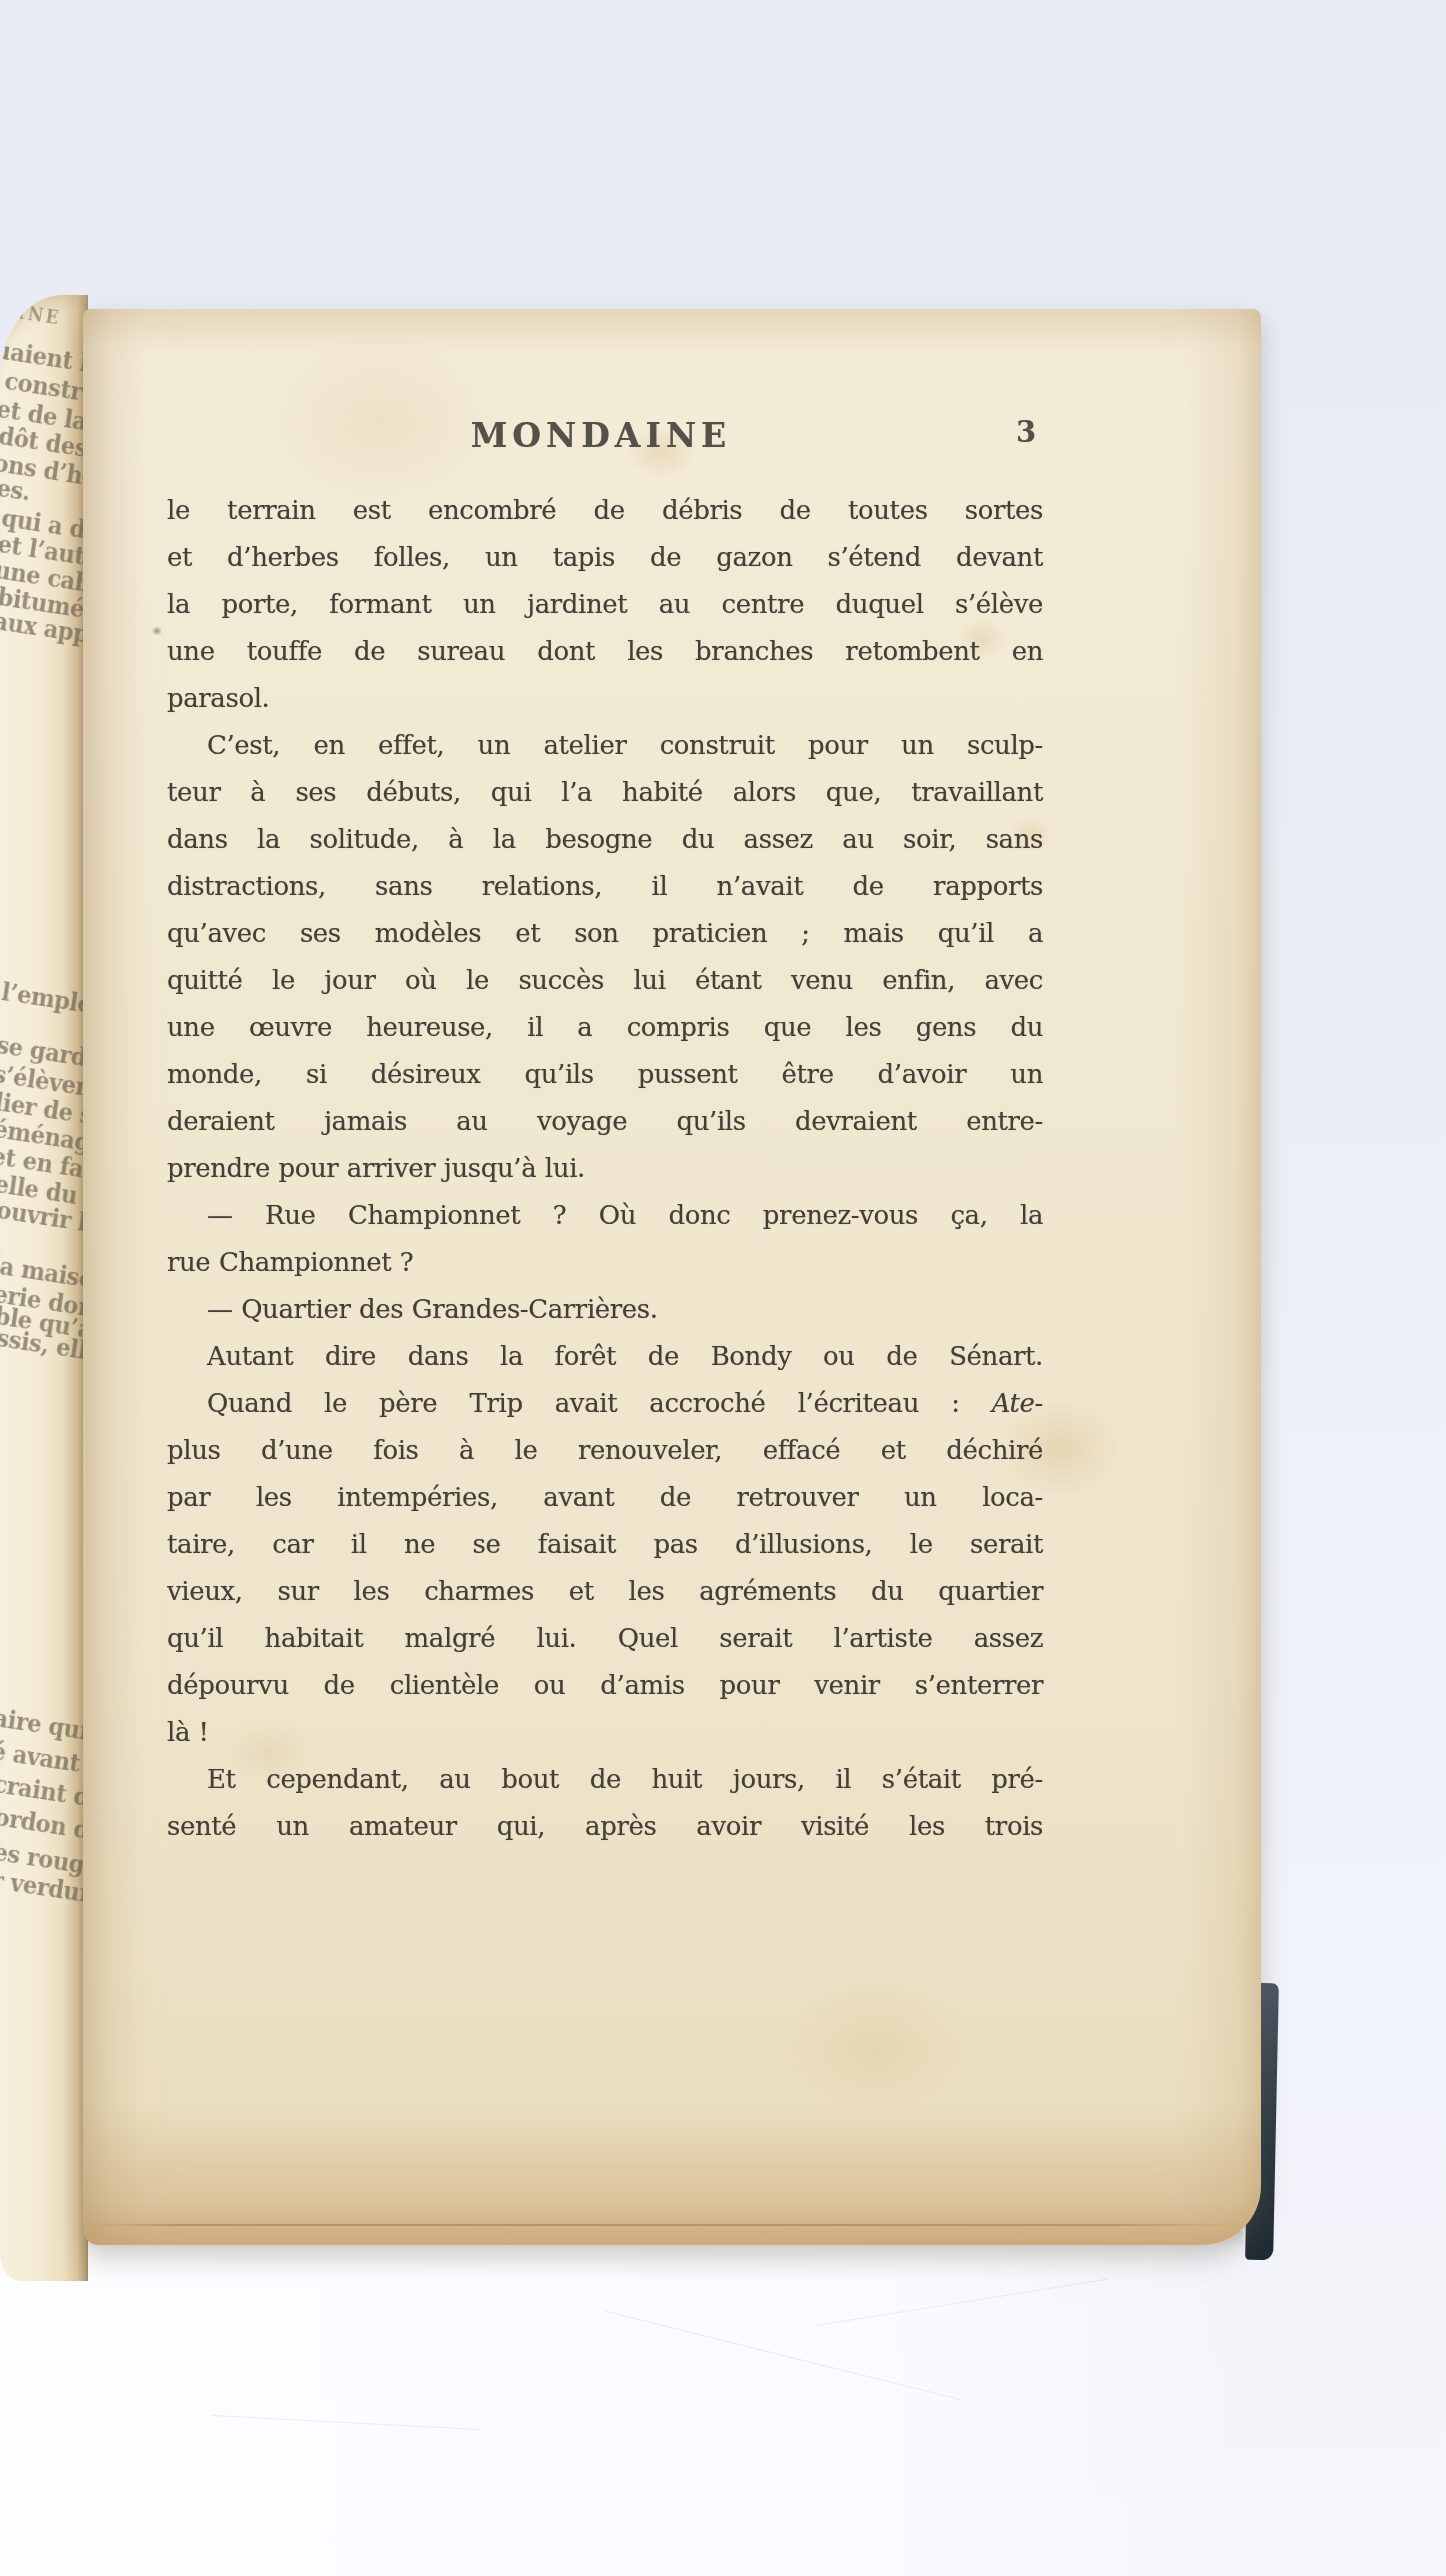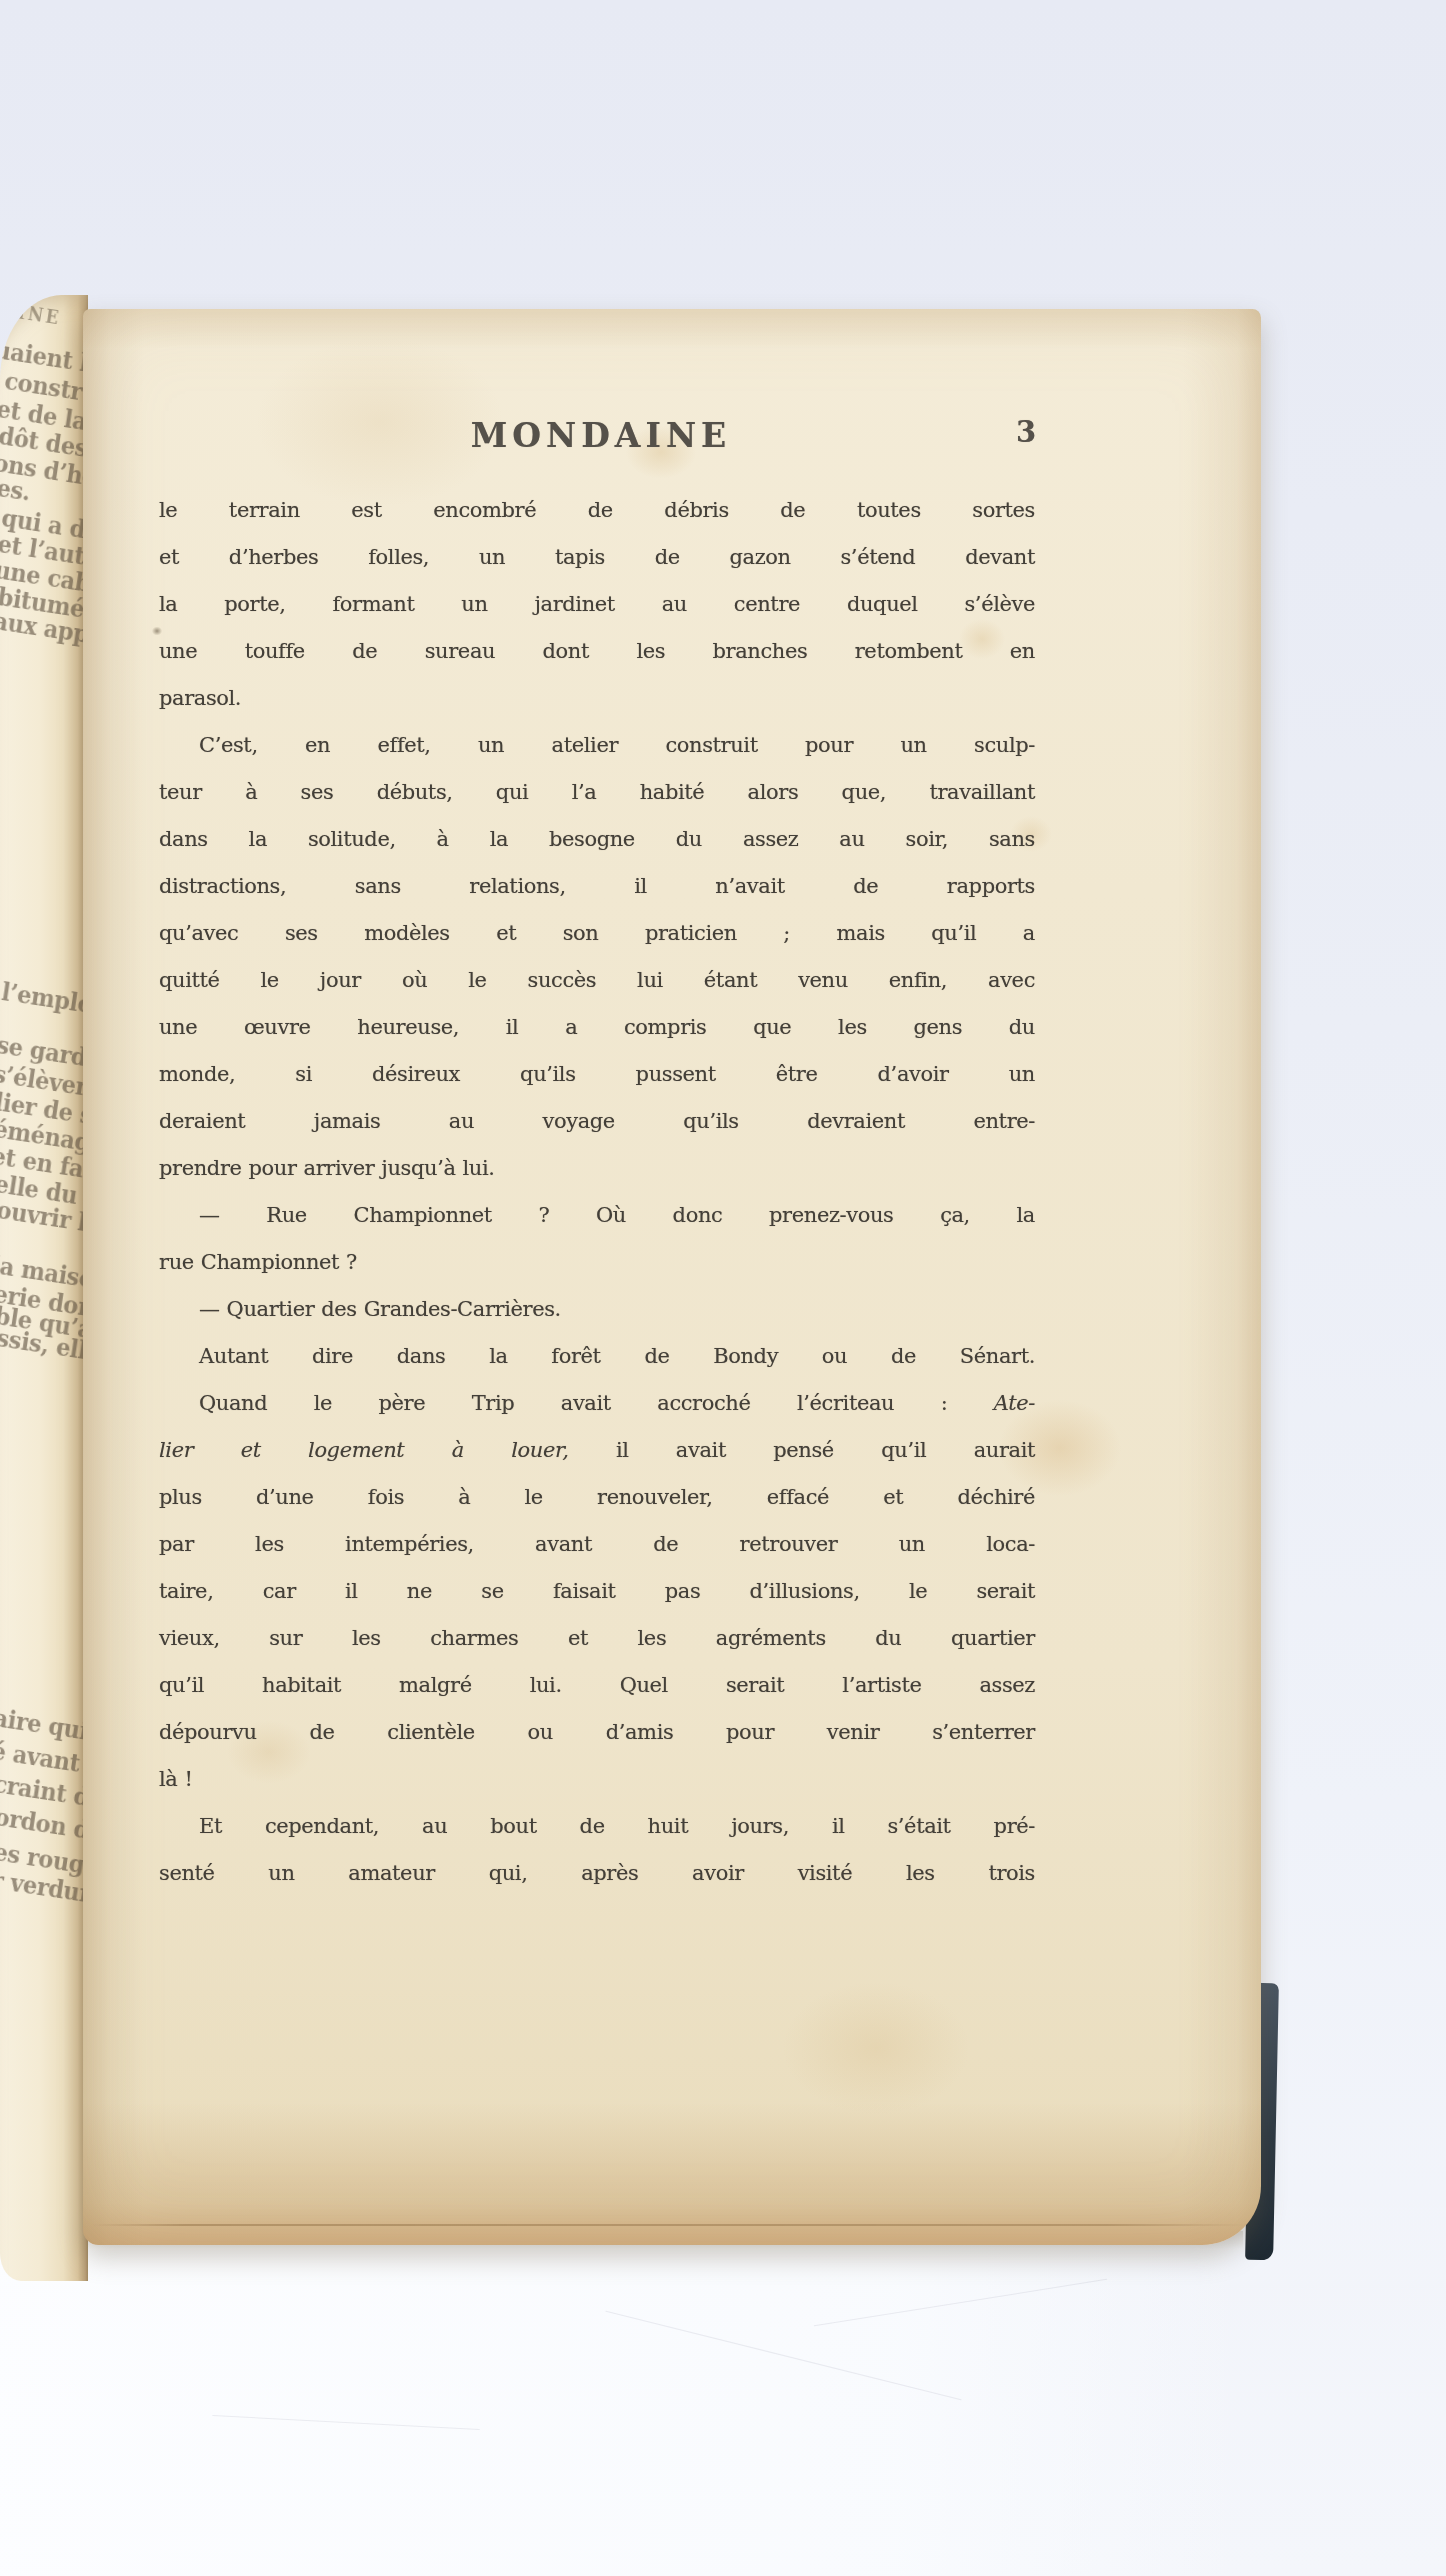--- a/index.html
+++ b/index.html
@@ -49,22 +49,22 @@
   .crease{position:absolute;left:10px;top:1915px;width:1151px;height:2.1px;
     background:linear-gradient(90deg,rgba(134,100,58,0),rgba(134,100,58,.42) 8%,rgba(134,100,58,.38) 88%,rgba(134,100,58,0));
     filter:blur(0.3px);}
   
   .pg-header{position:absolute;left:80px;top:107px;width:876px;height:40px;color:#55514a;}
   .pg-title{position:absolute;left:50%;transform:translateX(-50%);top:0;
     font-size:33px;letter-spacing:5px;font-weight:600;text-shadow:0 0 0.7px rgba(70,62,52,.4);}
   .pg-num{position:absolute;right:2.8px;top:-1.4px;font-size:29px;font-weight:600;
     text-shadow:0 0 0.7px rgba(70,62,52,.4);}
   
-  .text-block{position:absolute;left:76px;top:179px;width:876px;color:#433f38;
-    font-size:21px;letter-spacing:-0.4px;word-spacing:0.7px;
+  .text-block{position:absolute;left:84px;top:179px;width:876px;color:#433f38;
+    font-size:26px;letter-spacing:-0.4px;word-spacing:0.7px;
     text-shadow:0 0 0.8px rgba(62,54,44,.45);}
   .line{height:47px;line-height:45px;text-align:justify;text-align-last:justify;overflow:visible;}
   .line.last{text-align-last:left;}
   .line.indent{padding-left:40px;}
   .it{font-style:italic;}
 </style>
 </head>
 <body>
 
 <div class="scene">
@@ -135,21 +135,20 @@
         <div class="line"><span>quitté le jour où le succès lui étant venu enfin, avec</span></div>
         <div class="line"><span>une œuvre heureuse, il a compris que les gens du</span></div>
         <div class="line"><span>monde, si désireux qu’ils pussent être d’avoir un</span></div>
         <div class="line"><span>deraient jamais au voyage qu’ils devraient entre-</span></div>
         <div class="line last"><span>prendre pour arriver jusqu’à lui.</span></div>
         <div class="line indent"><span>— Rue Championnet ? Où donc prenez-vous ça, la</span></div>
         <div class="line last"><span>rue Championnet ?</span></div>
         <div class="line last indent"><span>— Quartier des Grandes-Carrières.</span></div>
         <div class="line indent"><span>Autant dire dans la forêt de Bondy ou de Sénart.</span></div>
         <div class="line indent"><span>Quand le père Trip avait accroché l’écriteau : </span><span class="it">Ate-</span></div>
-        <div class="line"><span class="it">lier et logement à louer,</span><span> il avait pensé qu’il aurait</span></div>
         <div class="line"><span>plus d’une fois à le renouveler, effacé et déchiré</span></div>
         <div class="line"><span>par les intempéries, avant de retrouver un loca-</span></div>
         <div class="line"><span>taire, car il ne se faisait pas d’illusions, le serait</span></div>
         <div class="line"><span>vieux, sur les charmes et les agréments du quartier</span></div>
         <div class="line"><span>qu’il habitait malgré lui. Quel serait l’artiste assez</span></div>
         <div class="line"><span>dépourvu de clientèle ou d’amis pour venir s’enterrer</span></div>
         <div class="line last"><span>là !</span></div>
         <div class="line indent"><span>Et cependant, au bout de huit jours, il s’était pré-</span></div>
         <div class="line"><span>senté un amateur qui, après avoir visité les trois</span></div>
       </div>

